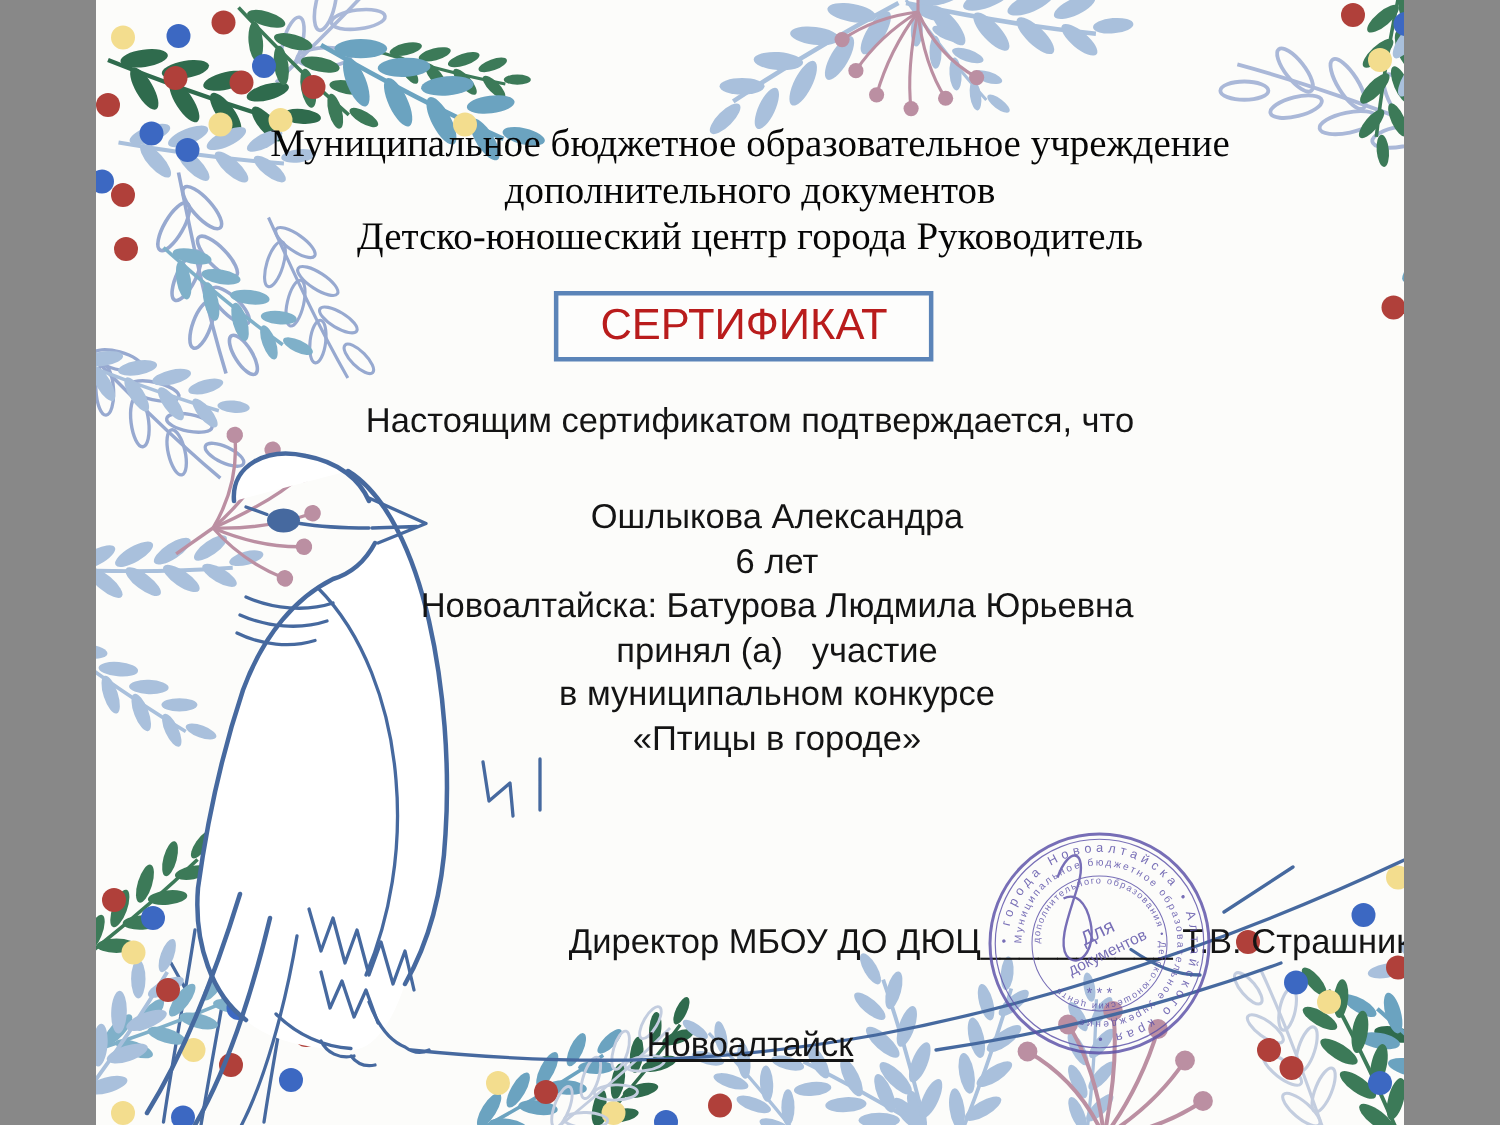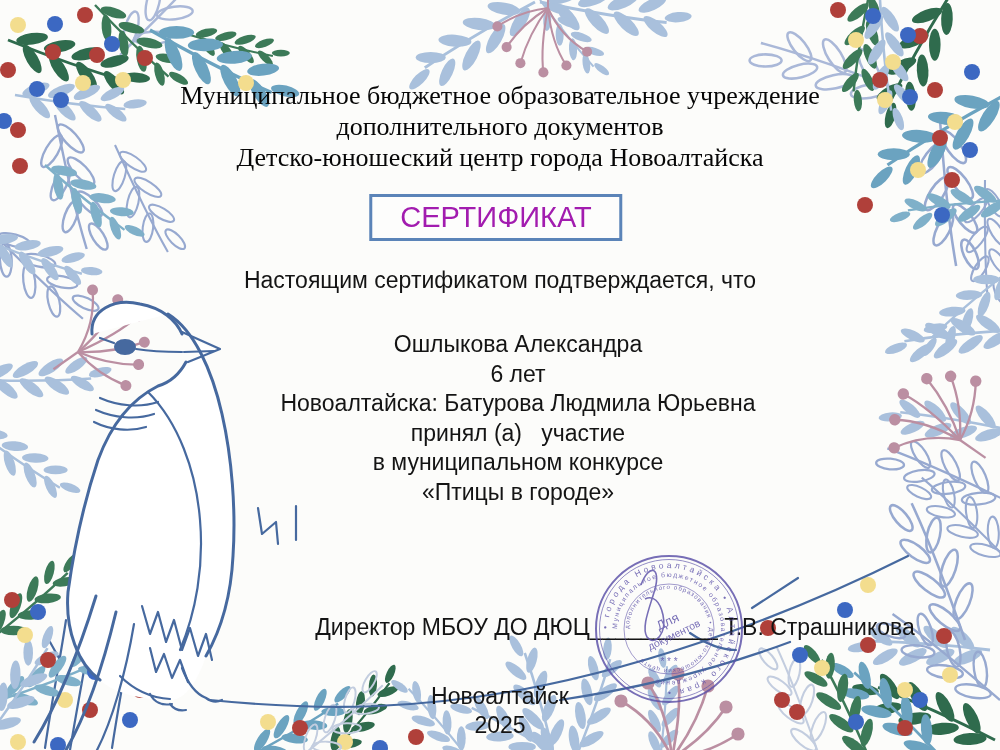--- a/index.html
+++ b/index.html
@@ -1,43 +1,43 @@
 <!DOCTYPE html>
 <html><head>
 <meta charset="utf-8">
 <style>
   html,body{margin:0;padding:0;background:#888;}
   .page{
-    position:relative;width:1000px;height:750px;background:#fcfcfa;overflow:hidden;
+    position:relative;width:872px;height:750px;background:#fcfcfa;overflow:hidden;
     font-family:"Liberation Sans",sans-serif;color:#141414;margin:0 auto;
   }
   .layer{position:absolute;inset:0;}
   svg{display:block;}
   
   .leaf-green{color:#3c7a58;} .leaf-green2{color:#2f6b4d;}
   .leaf-teal{color:#7fb0c9;} .leaf-teal2{color:#6ba3c0;}
   .leaf-pale{color:#a9c0dc;} .leaf-paler{color:#c3cddf;}
   .leaf-outline{color:#97a9d0;} .leaf-outline2{color:#aab8d8;}
   .pink{color:#bb8fa2;}
   .b-red{fill:#b0403a;} .b-yellow{fill:#f3dd8e;} .b-blue{fill:#3c68c2;}
   .ink{stroke:#46699f;fill:none;stroke-width:3;stroke-linecap:round;stroke-linejoin:round;}
   .ink-thin{stroke:#46699f;fill:none;stroke-width:2.2;stroke-linecap:round;stroke-linejoin:round;}
   .ink-fill{fill:#46699f;}
   
   .txt{position:absolute;left:0;right:0;text-align:center;}
   .org{top:80px;font-family:"Liberation Serif",serif;font-size:26px;line-height:31px;color:#060606;}
   .title-box{
     position:absolute;top:194px;left:50%;transform:translateX(-50%);margin-left:-4px;
-    border:3px solid #5b84b8;background:#fdfdfc;padding:4px 28px;font-size:29px;color:#a21caf;
+    border:3px solid #5b84b8;background:#fdfdfc;padding:4px 28px;font-size:29px;color:#b91c1c;
   }
   .statement{top:267px;font-size:23px;text-align:center;}
   .bodyline{font-size:23px;line-height:29.5px;}
   .body-block{top:330px;padding-left:36px;}
   .director{position:absolute;top:614px;left:615px;transform:translateX(-50%);white-space:nowrap;font-size:23px;}
-  .city{top:683px;font-size:23px;}
+  .city{top:683px;font-size:23px;text-decoration:underline;}
   .year{top:712px;font-size:23px;}
   .stamp-layer{pointer-events:none;}
   .stx{fill:#5b50a8;font-family:"Liberation Sans",sans-serif;}
 </style>
 </head>
 <body>
 
 <div class="page">
 
   <svg class="layer" viewBox="0 0 1000 750" width="1000" height="750">
@@ -369,42 +369,41 @@
         <path class="ink-thin" stroke-width="2.6" d="M210,700 C330,712 420,708 520,690 C660,664 800,610 908,556"></path>
         <path class="ink-thin" stroke-width="1.8" d="M560,700 C640,688 720,668 790,642"></path>
         <path class="ink-thin" d="M752,608 L798,578 M690,633 C706,644 720,650 736,650"></path>
       </g>
     </g>
   </svg>
 
   <div class="txt org">
     <div>Муниципальное бюджетное образовательное учреждение</div>
     <div>дополнительного документов</div>
-    <div>Детско-юношеский центр города Новоалтайска</div>
+    <div>Детско-юношеский центр города Руководитель</div>
   </div>
 
   <div class="title-box">
     <span>СЕРТИФИКАТ</span>
   </div>
 
   <div class="txt statement">Настоящим сертификатом подтверждается, что</div>
 
   <div class="txt body-block">
     <div class="bodyline">Ошлыкова Александра</div>
     <div class="bodyline">6 лет</div>
     <div class="bodyline">Новоалтайска: Батурова Людмила Юрьевна</div>
     <div class="bodyline">принял (а)&nbsp;&nbsp; участие</div>
     <div class="bodyline">в муниципальном конкурсе</div>
     <div class="bodyline">«Птицы в городе»</div>
   </div>
 
   <div class="director">Директор МБОУ ДО ДЮЦ__________ Т.В. Страшникова</div>
 
   <div class="txt city">Новоалтайск</div>
-  <div class="txt year">2025</div>
 
   <svg class="layer stamp-layer" viewBox="0 0 1000 750" width="1000" height="750">
     <g transform="translate(669,629)" opacity="0.82">
       <defs>
         <path id="sr1" d="M -61 0 A 61 61 0 1 1 61 0 A 61 61 0 1 1 -61 0" fill="none"></path>
         <path id="sr2" d="M -52 0 A 52 52 0 1 1 52 0 A 52 52 0 1 1 -52 0" fill="none"></path>
         <path id="sr3" d="M -40 0 A 40 40 0 1 1 40 0 A 40 40 0 1 1 -40 0" fill="none"></path>
       </defs>
       <circle r="73" fill="none" stroke="#5b50a8" stroke-width="2"></circle>
       <circle r="69.5" fill="none" stroke="#5b50a8" stroke-width="0.8"></circle>

